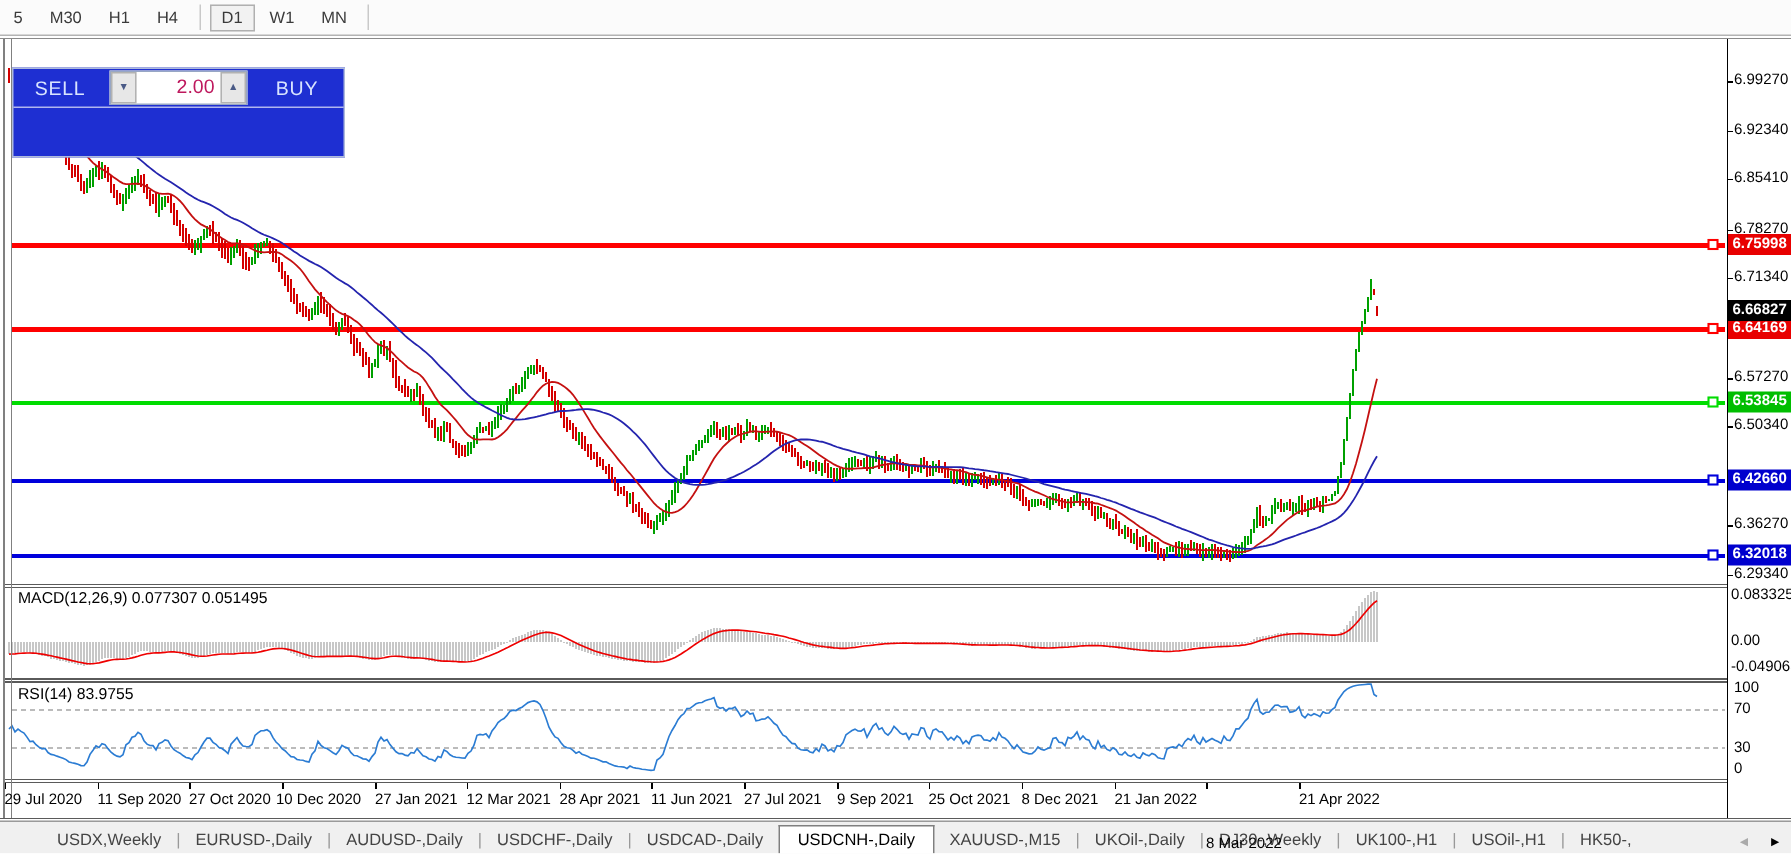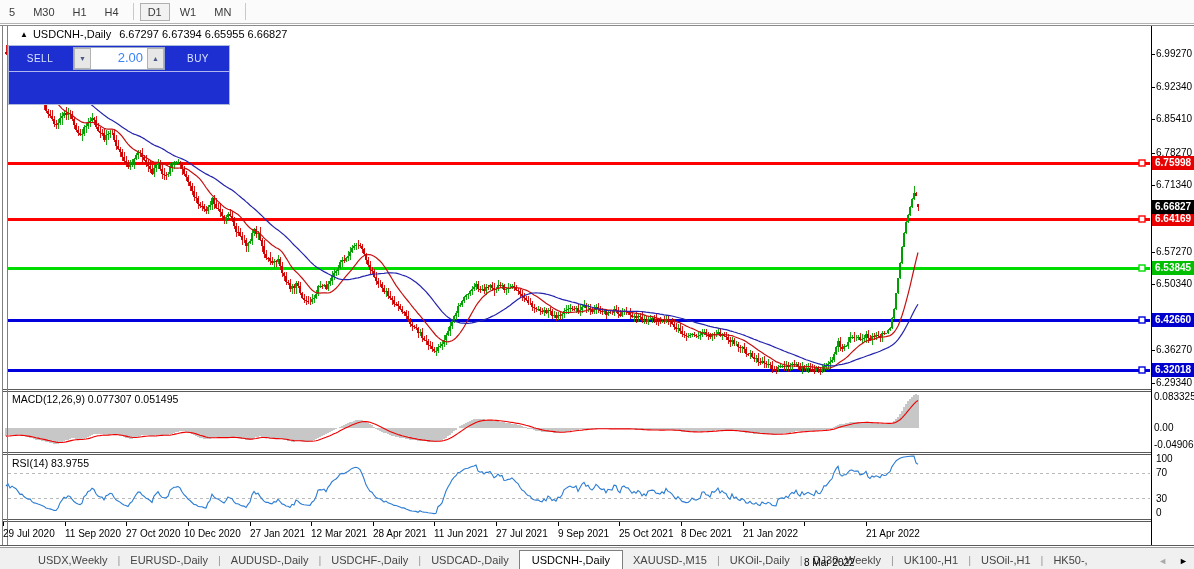--- a/index.html
+++ b/index.html
@@ -20,25 +20,25 @@
   .axis-label{position:absolute;z-index:4;font-size:10px;color:#000;height:12px;line-height:12px;
               left:1156px;width:56px;text-align:left;white-space:nowrap;}
   .axis-badge{position:absolute;z-index:4;font-size:10px;font-weight:700;color:#fff;height:14px;line-height:14px;
               left:1152px;width:42px;padding-left:3px;white-space:nowrap;}
   .date-label{position:absolute;z-index:4;font-size:10px;color:#000;top:528px;white-space:nowrap;}
   
   .trade-widget{position:absolute;left:8px;top:45px;width:222px;height:60px;z-index:6;
                 background:#1E2FD2;border:1px solid #aebadc;box-sizing:border-box;color:#fff;}
   .tw-row1{display:flex;height:25px;border-bottom:1px solid rgba(255,255,255,0.65);}
   .tw-btn{width:62px;display:flex;align-items:center;justify-content:center;
-          font-size:10px;color:#d9e4ff;letter-spacing:0.5px;}
+          font-size:13px;color:#d9e4ff;letter-spacing:0.5px;}
   .tw-spin{flex:1;display:flex;background:#fff;border:1px solid #97a6c4;margin:1px 2px;box-sizing:border-box;}
   .spin-btn{width:17px;background:#e7e7e7;border:1px solid #b2b2b2;box-sizing:border-box;
             display:flex;align-items:center;justify-content:center;color:#4a5a86;font-size:7px;}
-  .spin-val{flex:1;color:#3b82f6;font-size:13px;text-align:right;padding:2px 4px 0 0;}
+  .spin-val{flex:1;color:#be185d;font-size:13px;text-align:right;padding:2px 4px 0 0;}
   .tw-row2{display:flex;height:33px;}
   .tw-price{flex:1;display:flex;align-items:flex-end;justify-content:center;overflow:hidden;}
   .tw-price.bid{border-right:2px solid #fff;}
   .pfx{font-size:12px;font-weight:700;margin:0 2px 4px 0;}
   .big{font-size:31px;line-height:26px;font-weight:400;}
   .sup{font-size:14px;font-weight:700;margin:0 0 14px 1px;}
   
   .tabbar{position:absolute;left:0;right:0;top:547px;height:22px;background:#f0f0f0;
           border-top:1px solid #9a9a9a;display:flex;align-items:flex-end;font-size:11px;color:#444;
           padding-left:28px;box-sizing:border-box;}
@@ -1492,23 +1492,20 @@
       <div class="tf">M30</div>
       <div class="tf">H1</div>
       <div class="tf">H4</div>
       <div class="tbsep"></div>
       <div class="tf sel">D1</div>
       <div class="tf">W1</div>
       <div class="tf">MN</div>
       <div class="tbsep"></div>
     </div>
 
-  <div class="chart-title">
-    <span class="title-arrow">▲</span><span class="title-sym">USDCNH-,Daily</span><span>6.67297 6.67394 6.65955 6.66827</span>
-  </div>
 
   <div class="trade-widget">
     <div class="tw-row1">
       <div class="tw-btn">SELL</div>
       <div class="tw-spin">
         <div class="spin-btn">
             <span>▼</span>
           </div>
         <div class="spin-val">2.00</div>
         <div class="spin-btn">

